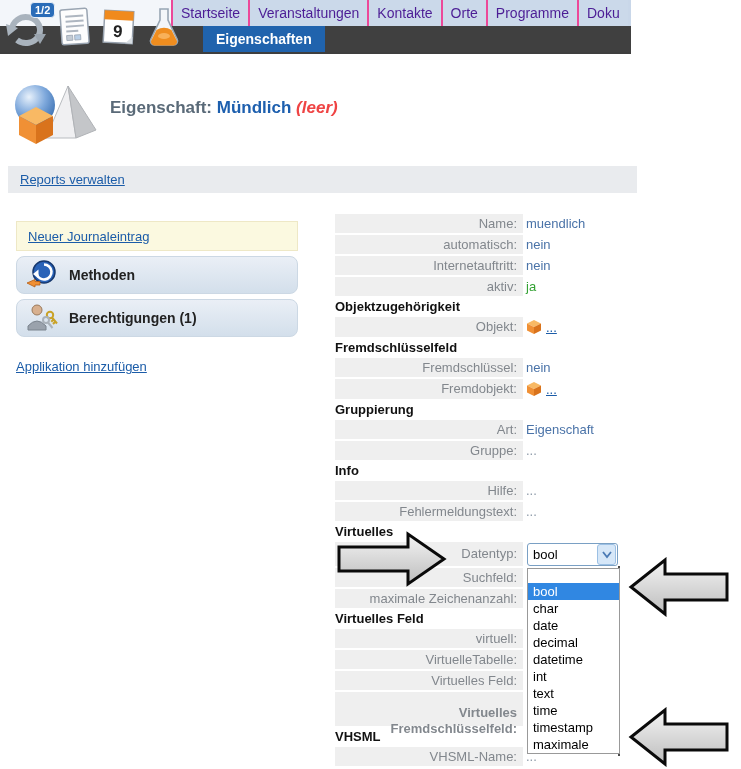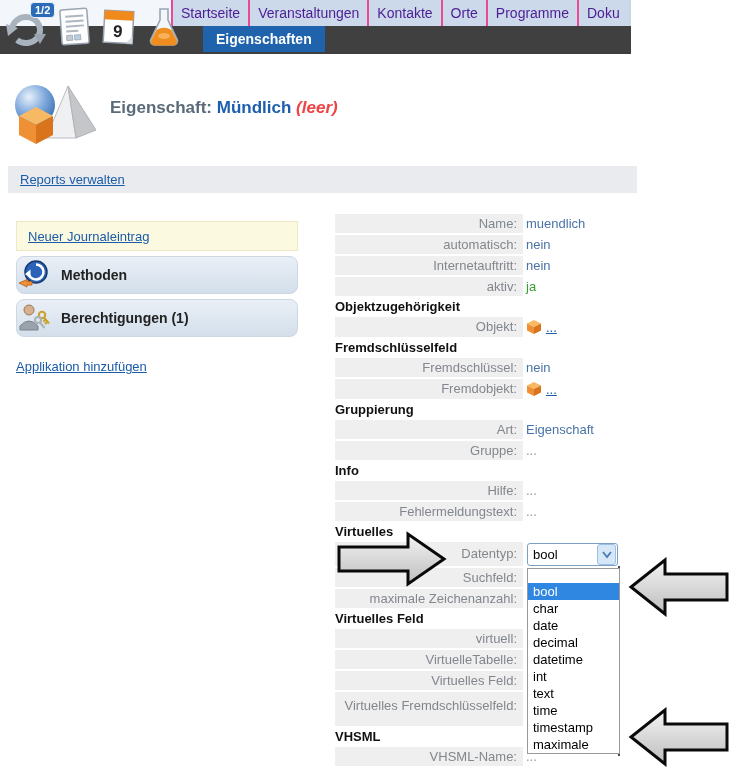--- a/index.html
+++ b/index.html
@@ -30,33 +30,33 @@
   
   .reports-bar{position:absolute;left:8px;top:166px;width:629px;height:27px;background:#e9ebee;
     display:flex;align-items:center;padding-left:12px;box-sizing:border-box;}
   a.plain{color:#1b5ca8;text-decoration:underline;font-size:13px;cursor:pointer;}
   
   .sidebar{position:absolute;left:16px;top:212px;width:282px;margin-top:9px;}
   .journal{height:30px;background:#fbf9e0;border:1px solid #eee8c6;box-sizing:border-box;
     display:flex;align-items:center;padding-left:11px;margin-bottom:5px;}
   .sideitem{height:38px;border-radius:8px;border:1px solid #ccd8e4;box-sizing:border-box;
     background:linear-gradient(#eaeff6,#d3dfeb);display:flex;align-items:center;
-    margin-bottom:5px;cursor:pointer;}
+    padding-left:8px;margin-bottom:5px;cursor:pointer;}
   .sideitem .lbl{margin-left:10px;font-size:14px;font-weight:bold;color:#222;}
   .applink{margin-top:20px;}
   
   .form{position:absolute;left:335px;top:214px;width:306px;}
   .fheader{font-weight:bold;font-size:13px;color:#111;height:17px;line-height:17px;margin-bottom:2px;}
   .frow{display:flex;height:19px;margin-bottom:2px;}
   .frow.tall{height:20px;}
   .frow.sel{height:24px;margin-bottom:2px;}
   .frow.two{height:34px;}
   .flabel{width:188px;background:#efefef;color:#82878d;font-size:13px;text-align:right;
     padding-right:6px;box-sizing:border-box;line-height:19px;flex:none;}
-  .two .flabel{line-height:16px;padding-top:6px;}
+  .two .flabel{line-height:16px;padding-top:13px;font-weight:bold;}
   .fvalue{padding-left:3px;font-size:13px;display:flex;align-items:center;white-space:nowrap;}
   .v-blue{color:#4a73a8;}
   .v-green{color:#33a133;}
   .v-muted{color:#8d9aa8;}
   .cube-ico{margin-right:4px;display:flex;}
   
   .dselect{width:91px;height:23px;border:1px solid #7aa0c4;border-radius:3px;background:#fff;
     display:flex;align-items:center;justify-content:space-between;padding-left:5px;
     box-sizing:border-box;font-size:13px;color:#000;cursor:pointer;}
   .chev{width:17px;height:19px;background:#d6e7f8;border:1px solid #9cc0e4;border-radius:3px;

